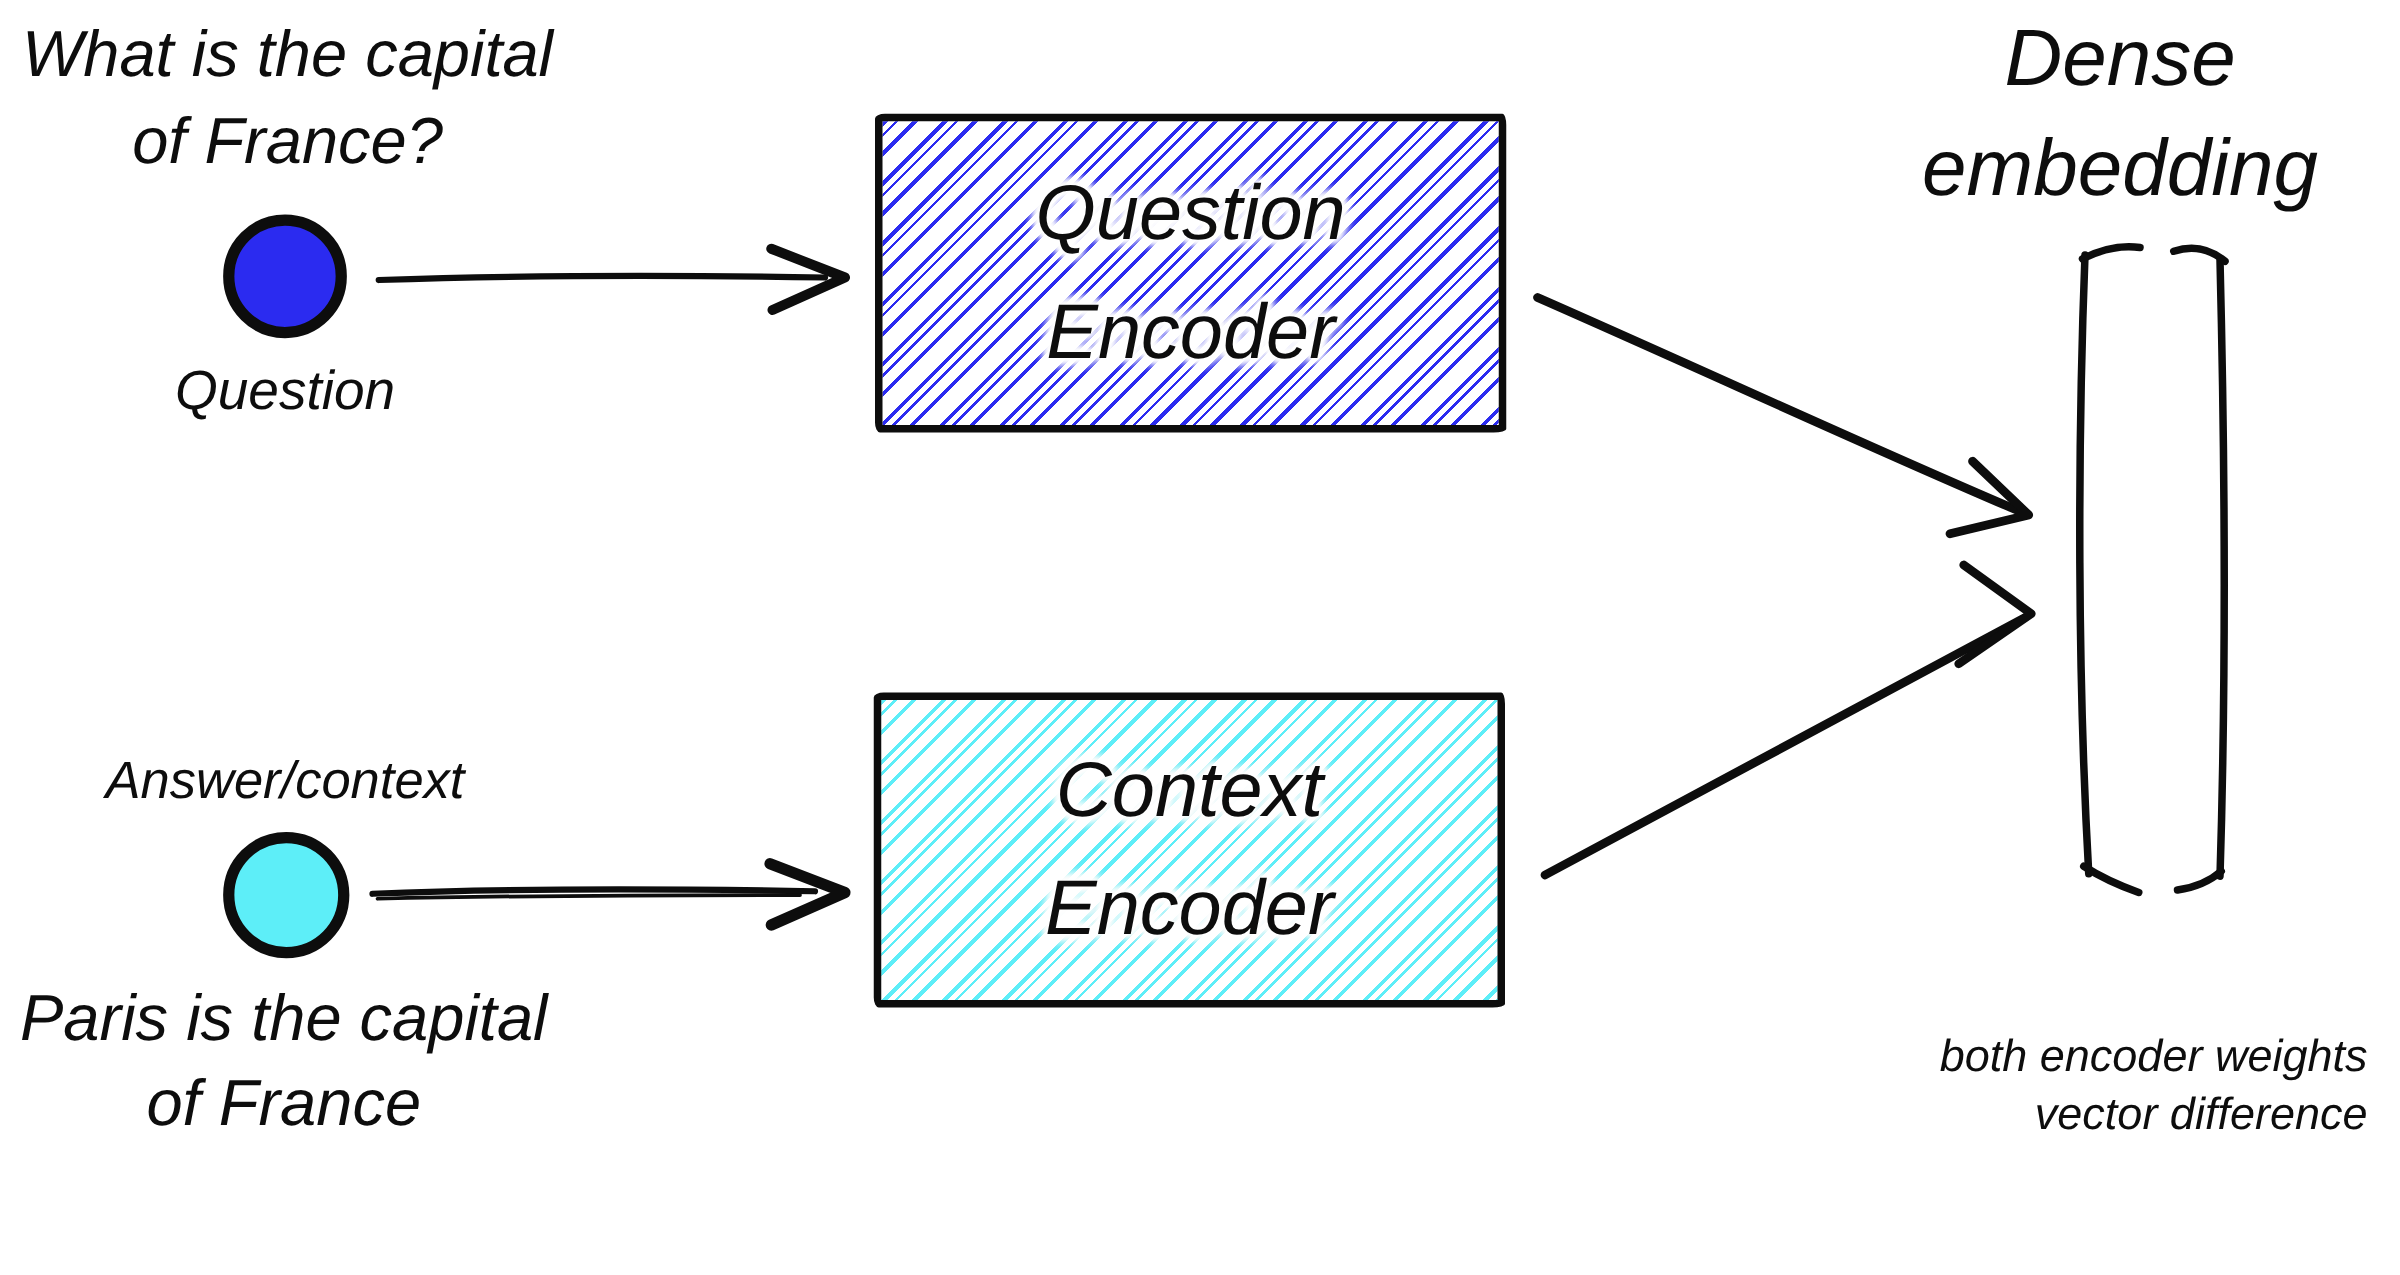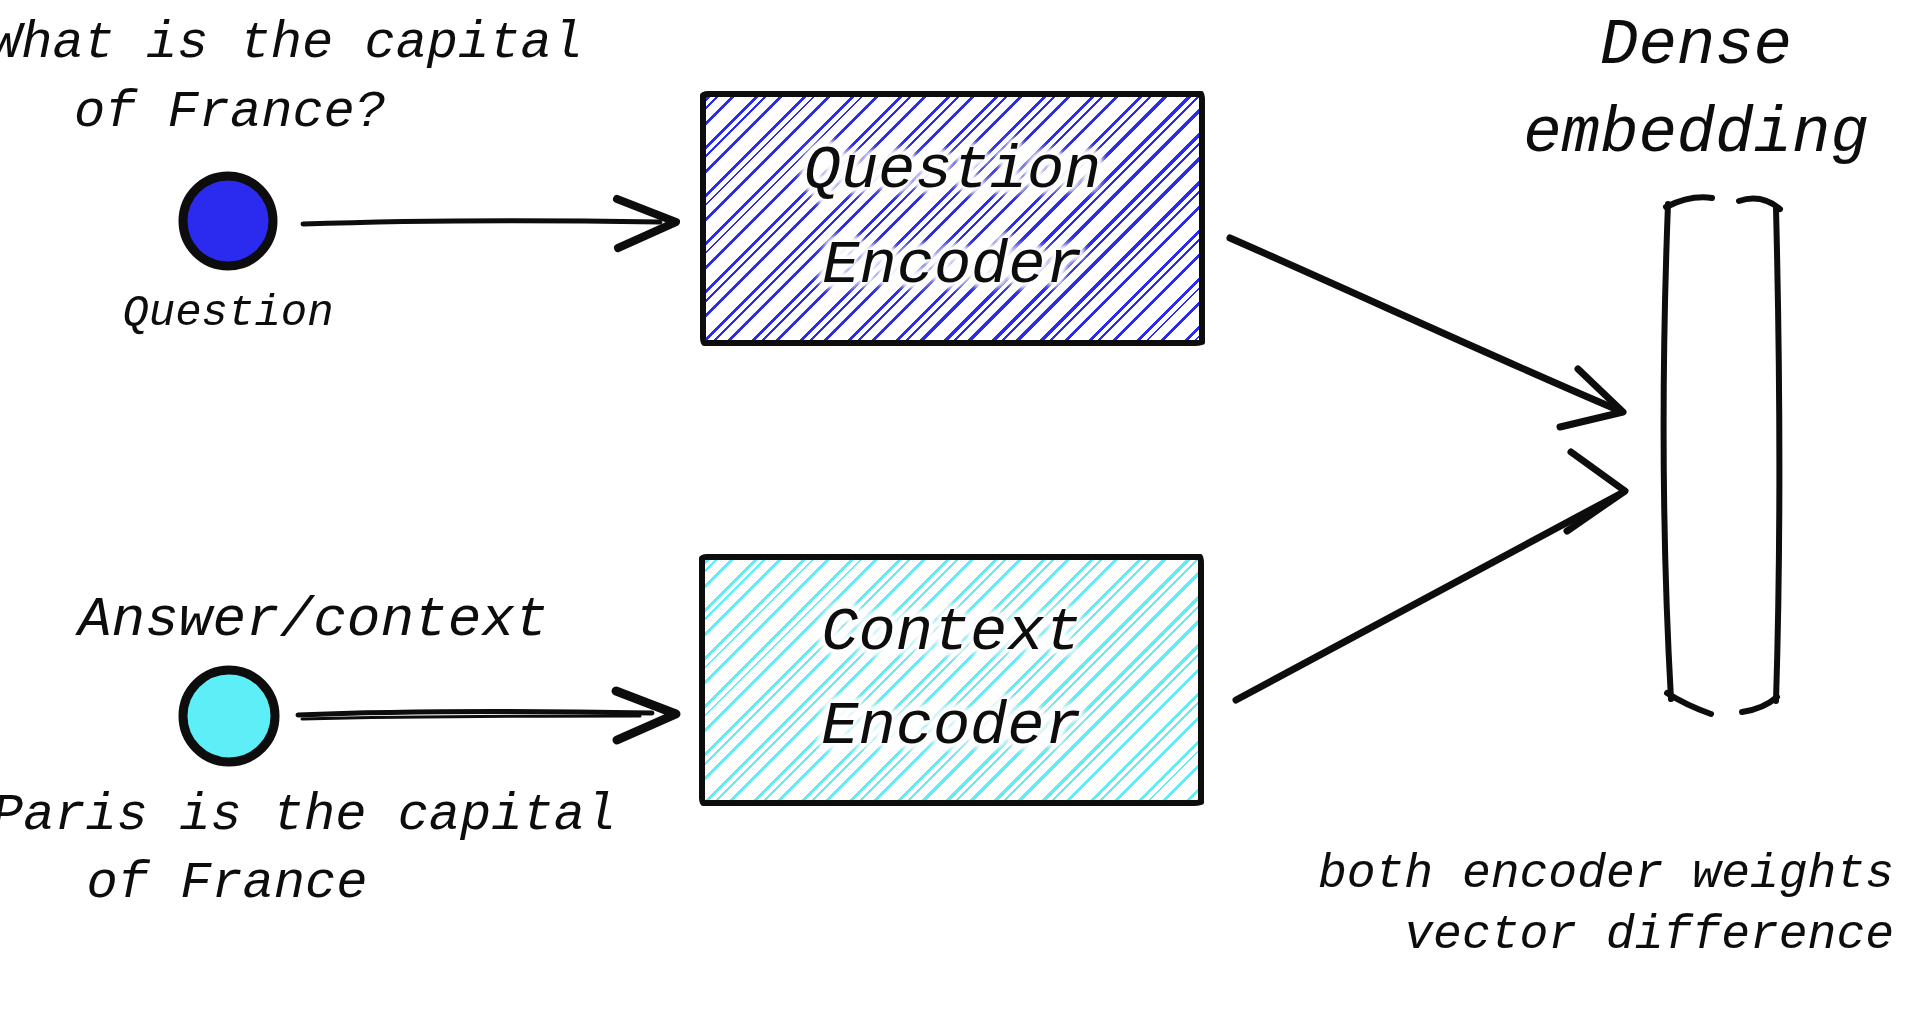--- a/index.html
+++ b/index.html
@@ -6,36 +6,36 @@
     --blue:#2b2bf0;
     --cyan:#5deef8;
     --ink:#0d0d0d;
   }
   html,body{margin:0;padding:0;background:#ffffff;}
   .canvas{
     position:relative;
     width:1920px;height:1020px;
     background:#ffffff;
     overflow:hidden;
-    font-family:Liberation Mono, monospace;
+    font-family:Liberation Sans, sans-serif;
     font-style:italic;
     color:var(--ink);
   }
   .strokes{position:absolute;inset:0;width:100%;height:100%;pointer-events:none;}
   .strokes path{fill:none;stroke:var(--ink);stroke-linecap:round;stroke-linejoin:round;}
   .fill-blue{fill:var(--blue);stroke:var(--ink);stroke-width:9px;}
   .fill-cyan{fill:var(--cyan);stroke:var(--ink);stroke-width:9px;}
 
   .txt{position:absolute;white-space:nowrap;}
   .center{text-align:center;}
   .right{text-align:right;}
 
   .q-text{left:-10px;top:10px;width:480px;font-size:52px;line-height:1.32;font-weight:500;}
   .q-label{left:78px;top:288px;width:300px;font-size:44px;}
-  .a-label{left:78px;top:588px;width:300px;font-size:56px;}
+  .a-label{left:78px;top:600px;width:300px;font-size:42px;}
   .a-text{left:-8px;top:782px;width:470px;font-size:52px;line-height:1.3;font-weight:500;}
 
   .encoder-box{
     position:absolute;
     box-sizing:border-box;
     border:6px solid var(--ink);
     border-radius:8px 3px 10px 4px / 4px 9px 3px 8px;
     display:flex;flex-direction:column;align-items:center;justify-content:center;
     font-size:62px;line-height:1.52;font-weight:500;
   }
@@ -54,21 +54,21 @@
   }
   .ce-box{
     left:699px;top:554px;width:505px;height:252px;
     background:
       repeating-linear-gradient(135deg, var(--cyan) 0 3px, transparent 3px 17px),
       repeating-linear-gradient(135deg, transparent 0 7px, var(--cyan) 7px 9px, transparent 9px 34px);
     background-color:#fff;
   }
 
   .emb-title{left:1466px;top:2px;width:460px;font-size:64px;line-height:1.38;font-weight:500;}
-  .caption{right:26px;top:844px;width:640px;font-size:48px;line-height:1.27;}
+  .caption{right:26px;top:822px;width:640px;font-size:36px;line-height:1.27;}
 </style>
 </head>
 <body>
 
 <div class="canvas">
 
   <svg class="strokes" viewBox="0 0 1920 1020" aria-hidden="true">
 
     <circle class="fill-blue" cx="228" cy="221" r="45"></circle>
 

